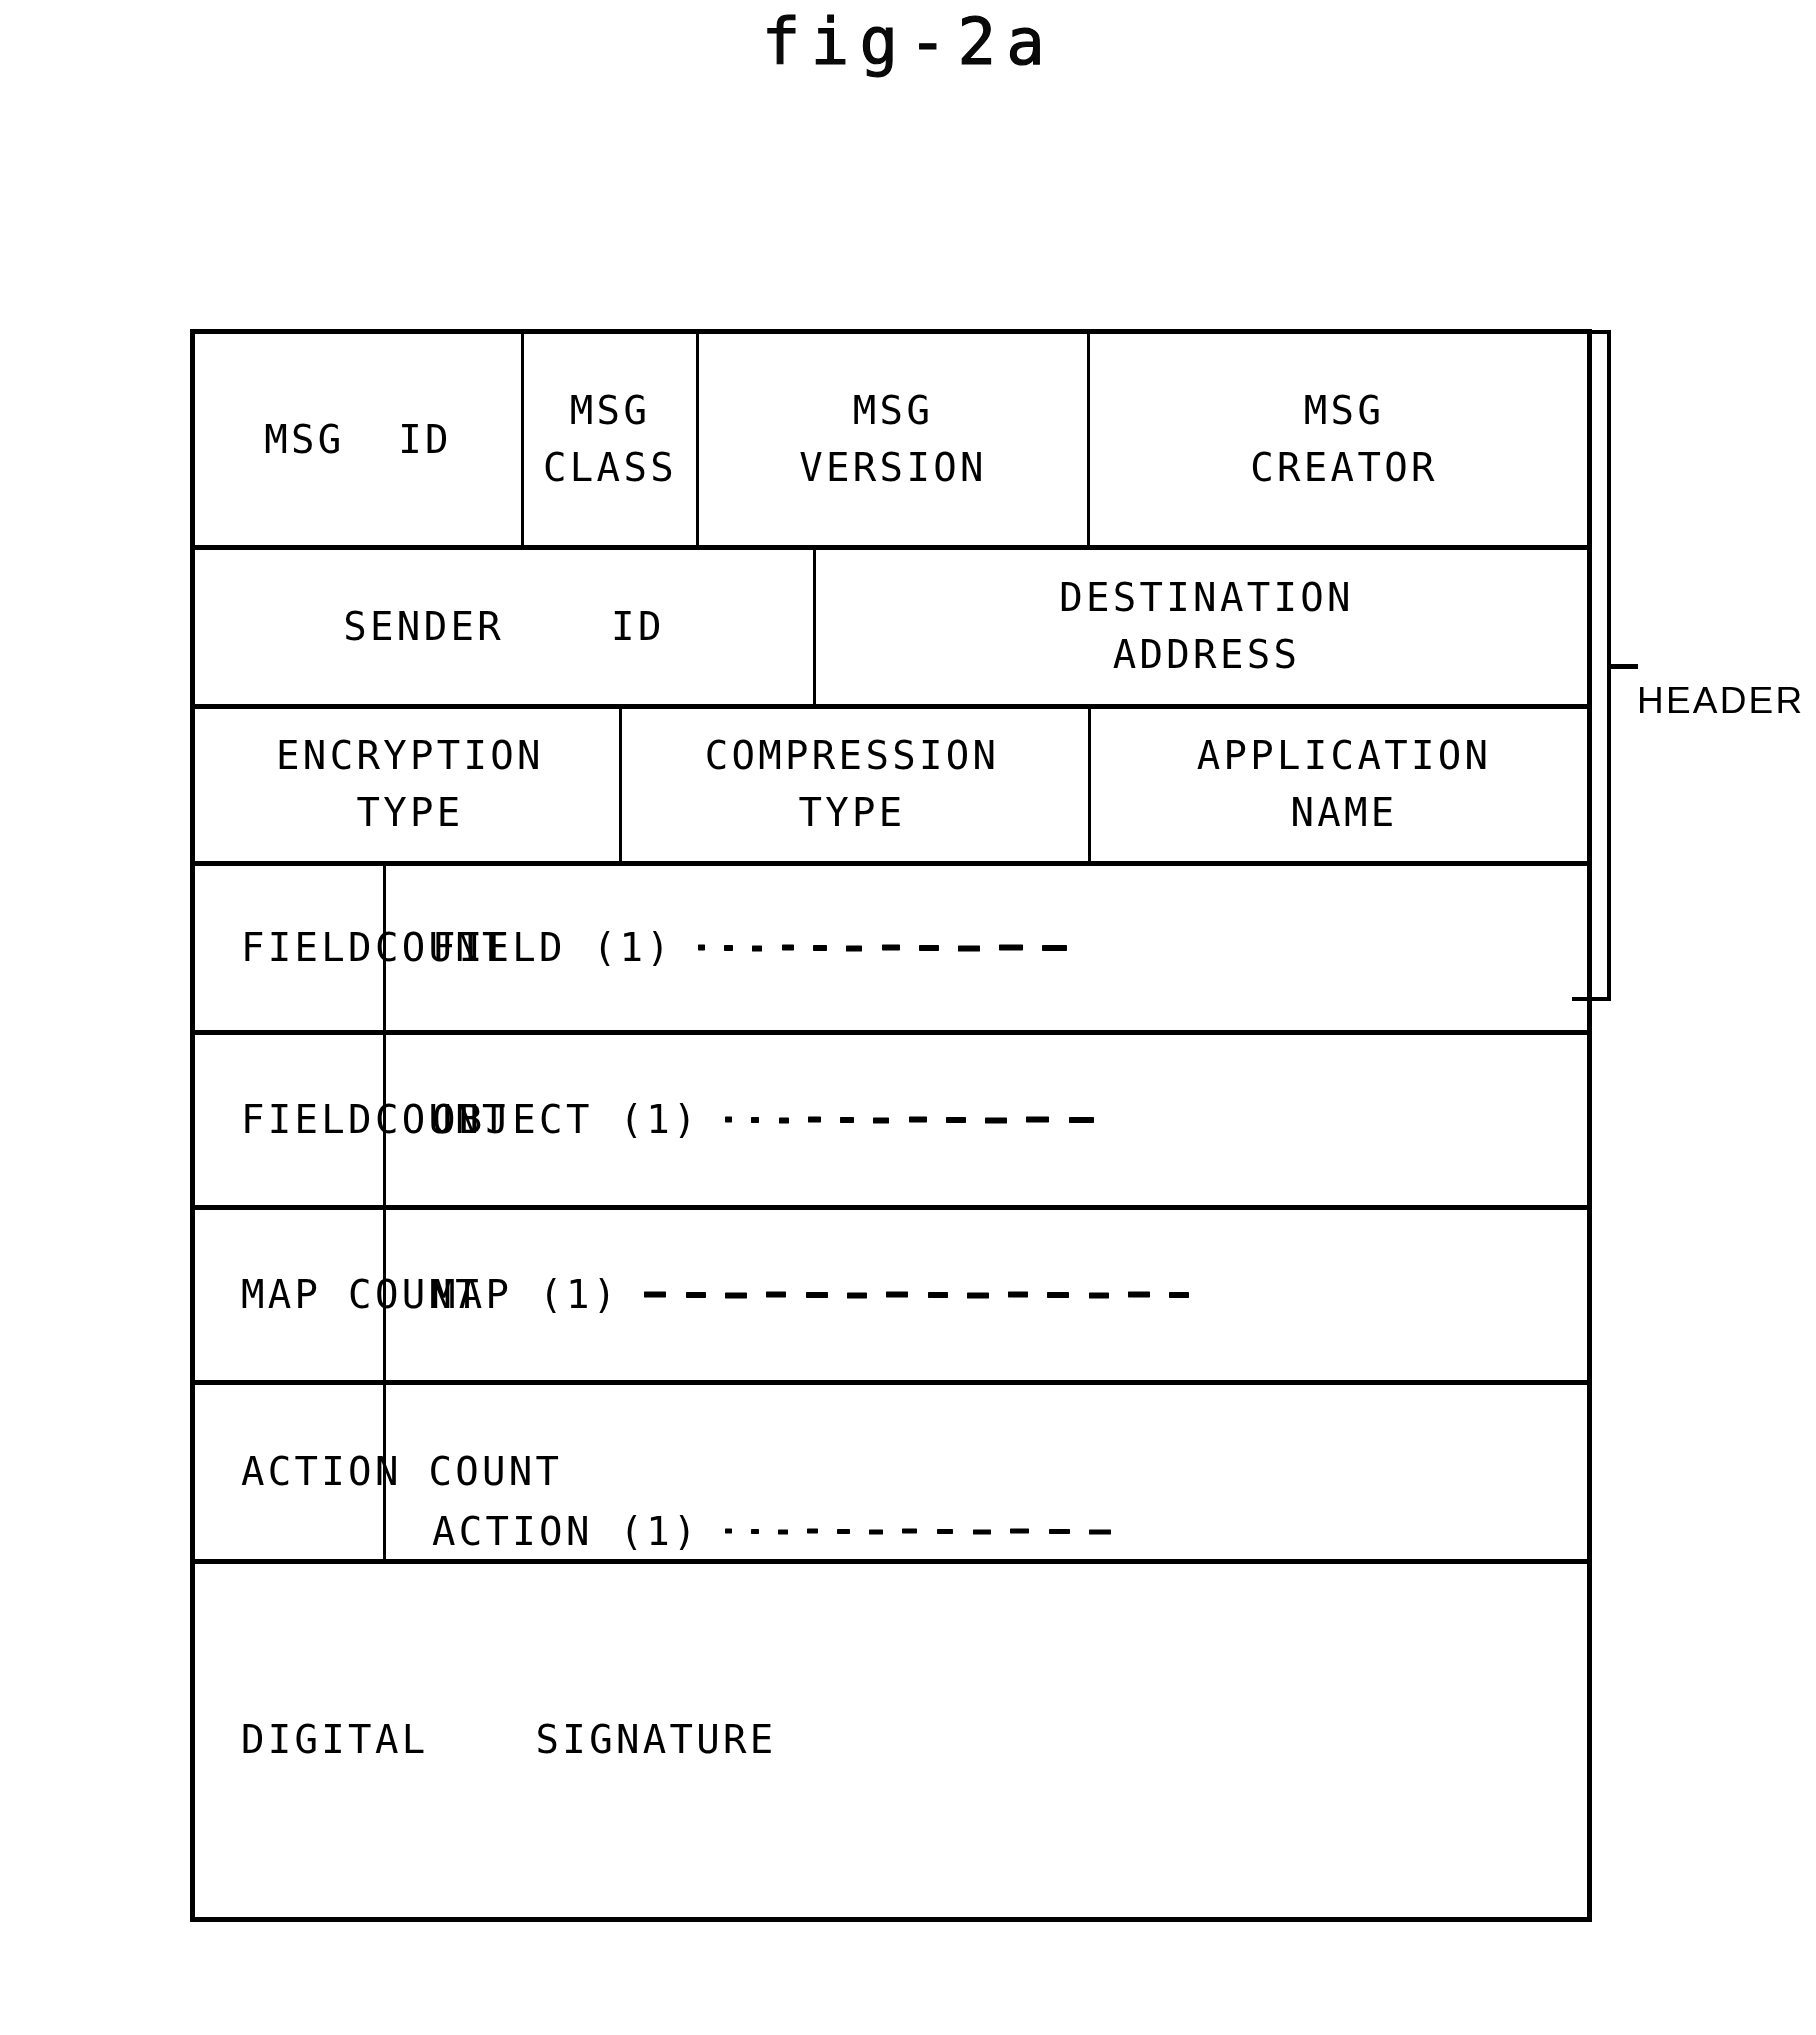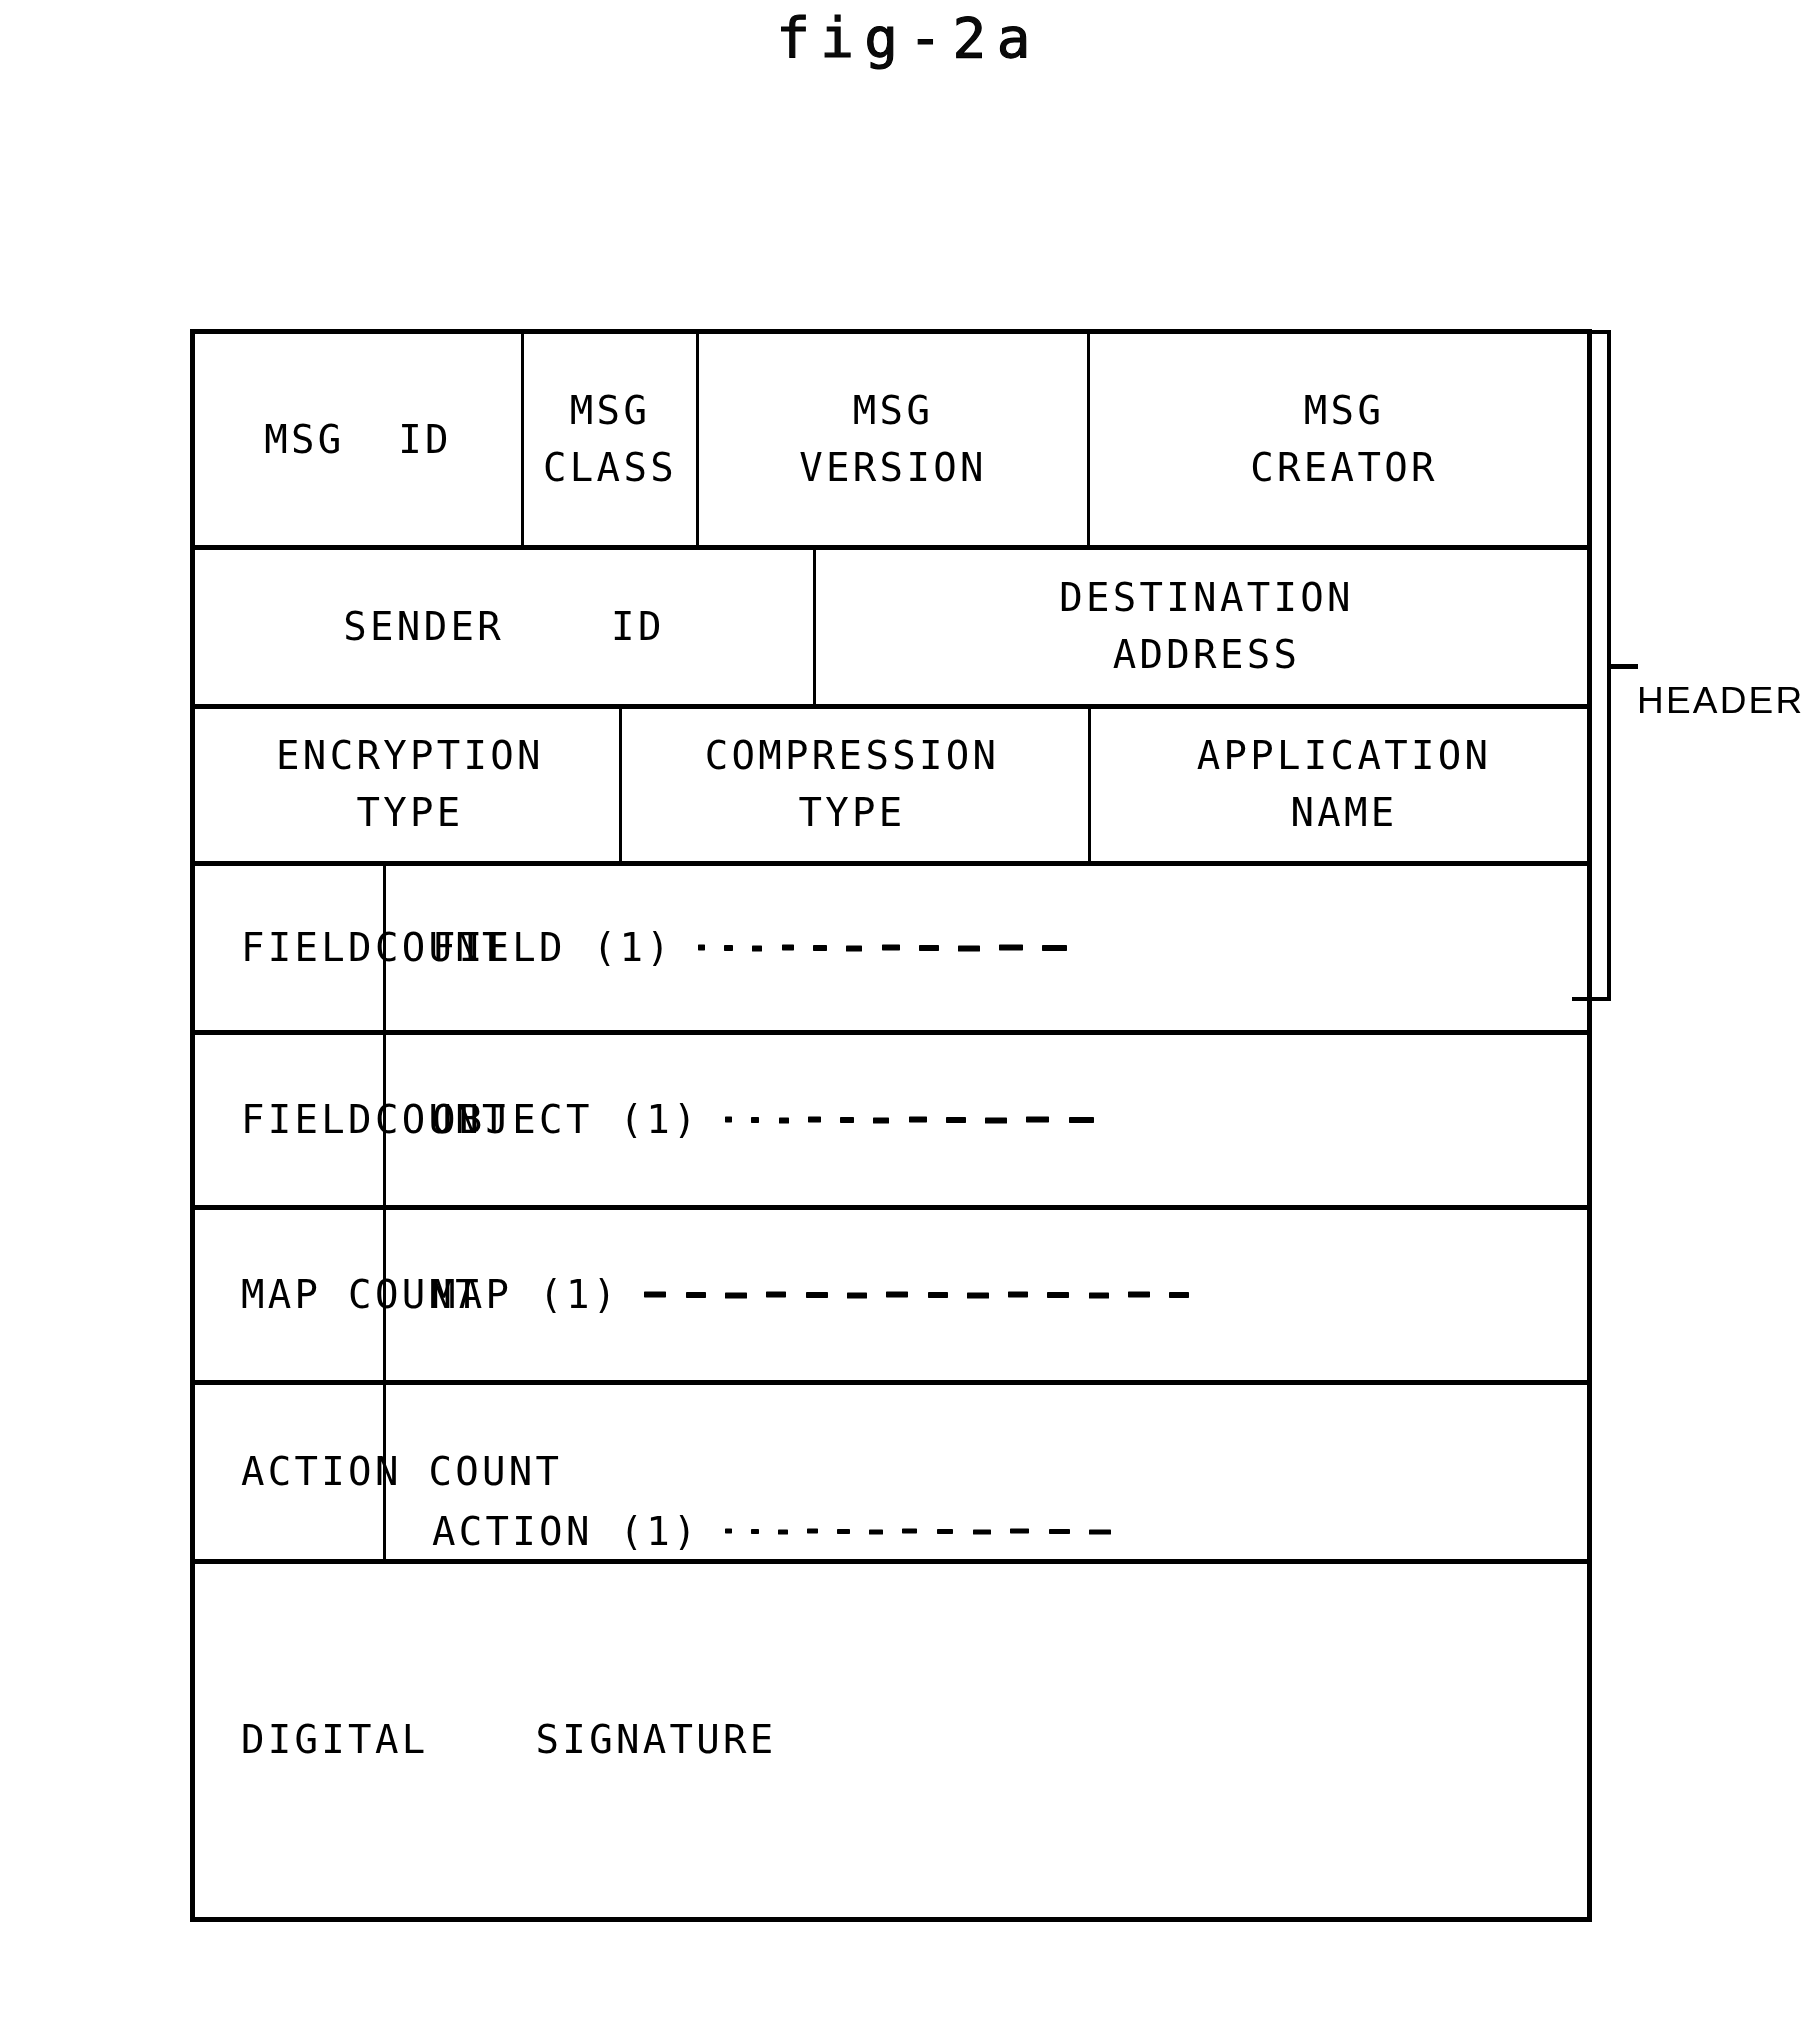--- a/index.html
+++ b/index.html
@@ -18,21 +18,21 @@
   }
 
   
   #figure-title {
     position: absolute;
     left: 0;
     top: 4.5px;
     width: 1817px;
     text-align: center;
     font-family: "DejaVu Sans Mono", "Liberation Mono", monospace;
-    font-size: 56px;
+    font-size: 64px;
     font-weight: 400;
     letter-spacing: 10.4px;
     color: #0a0a0a;
     -webkit-text-stroke: 1.1px #000;
   }
 
   
   #msg-table {
     position: absolute;
     left: 158px;

